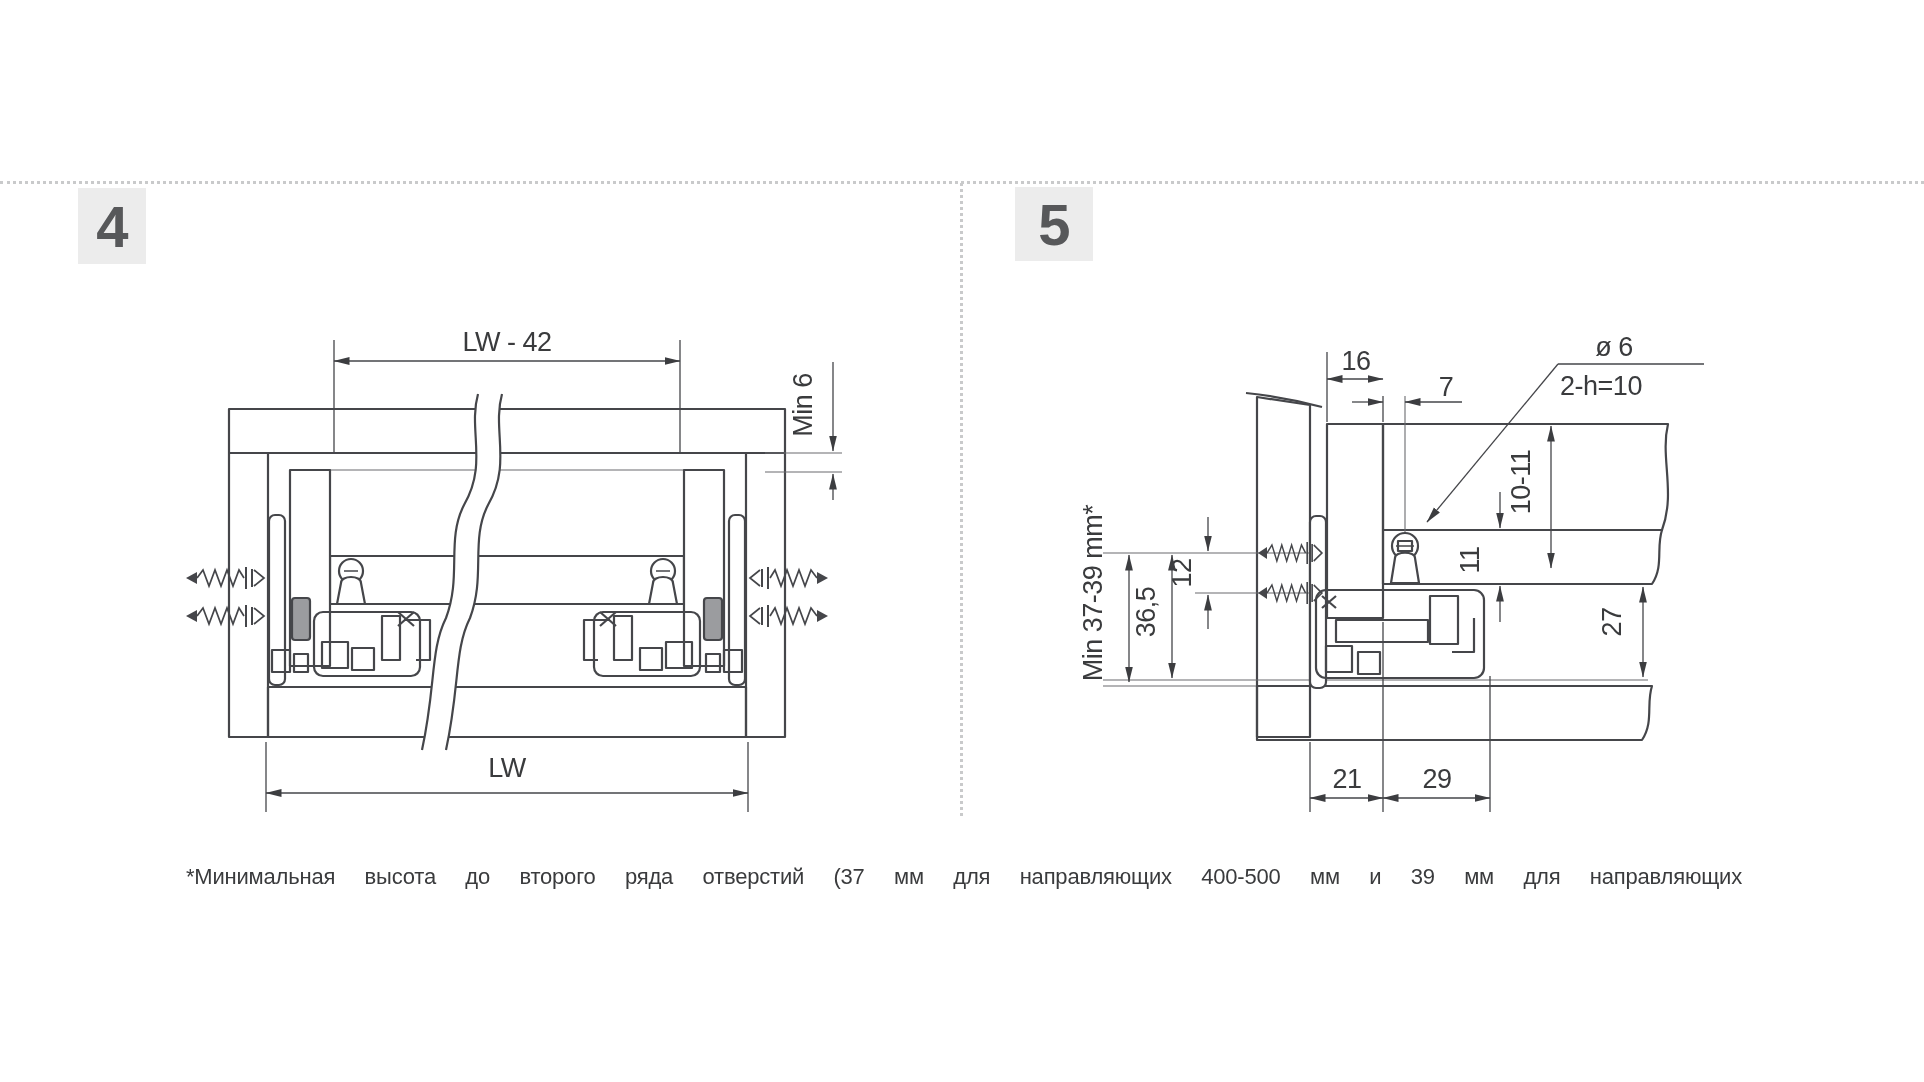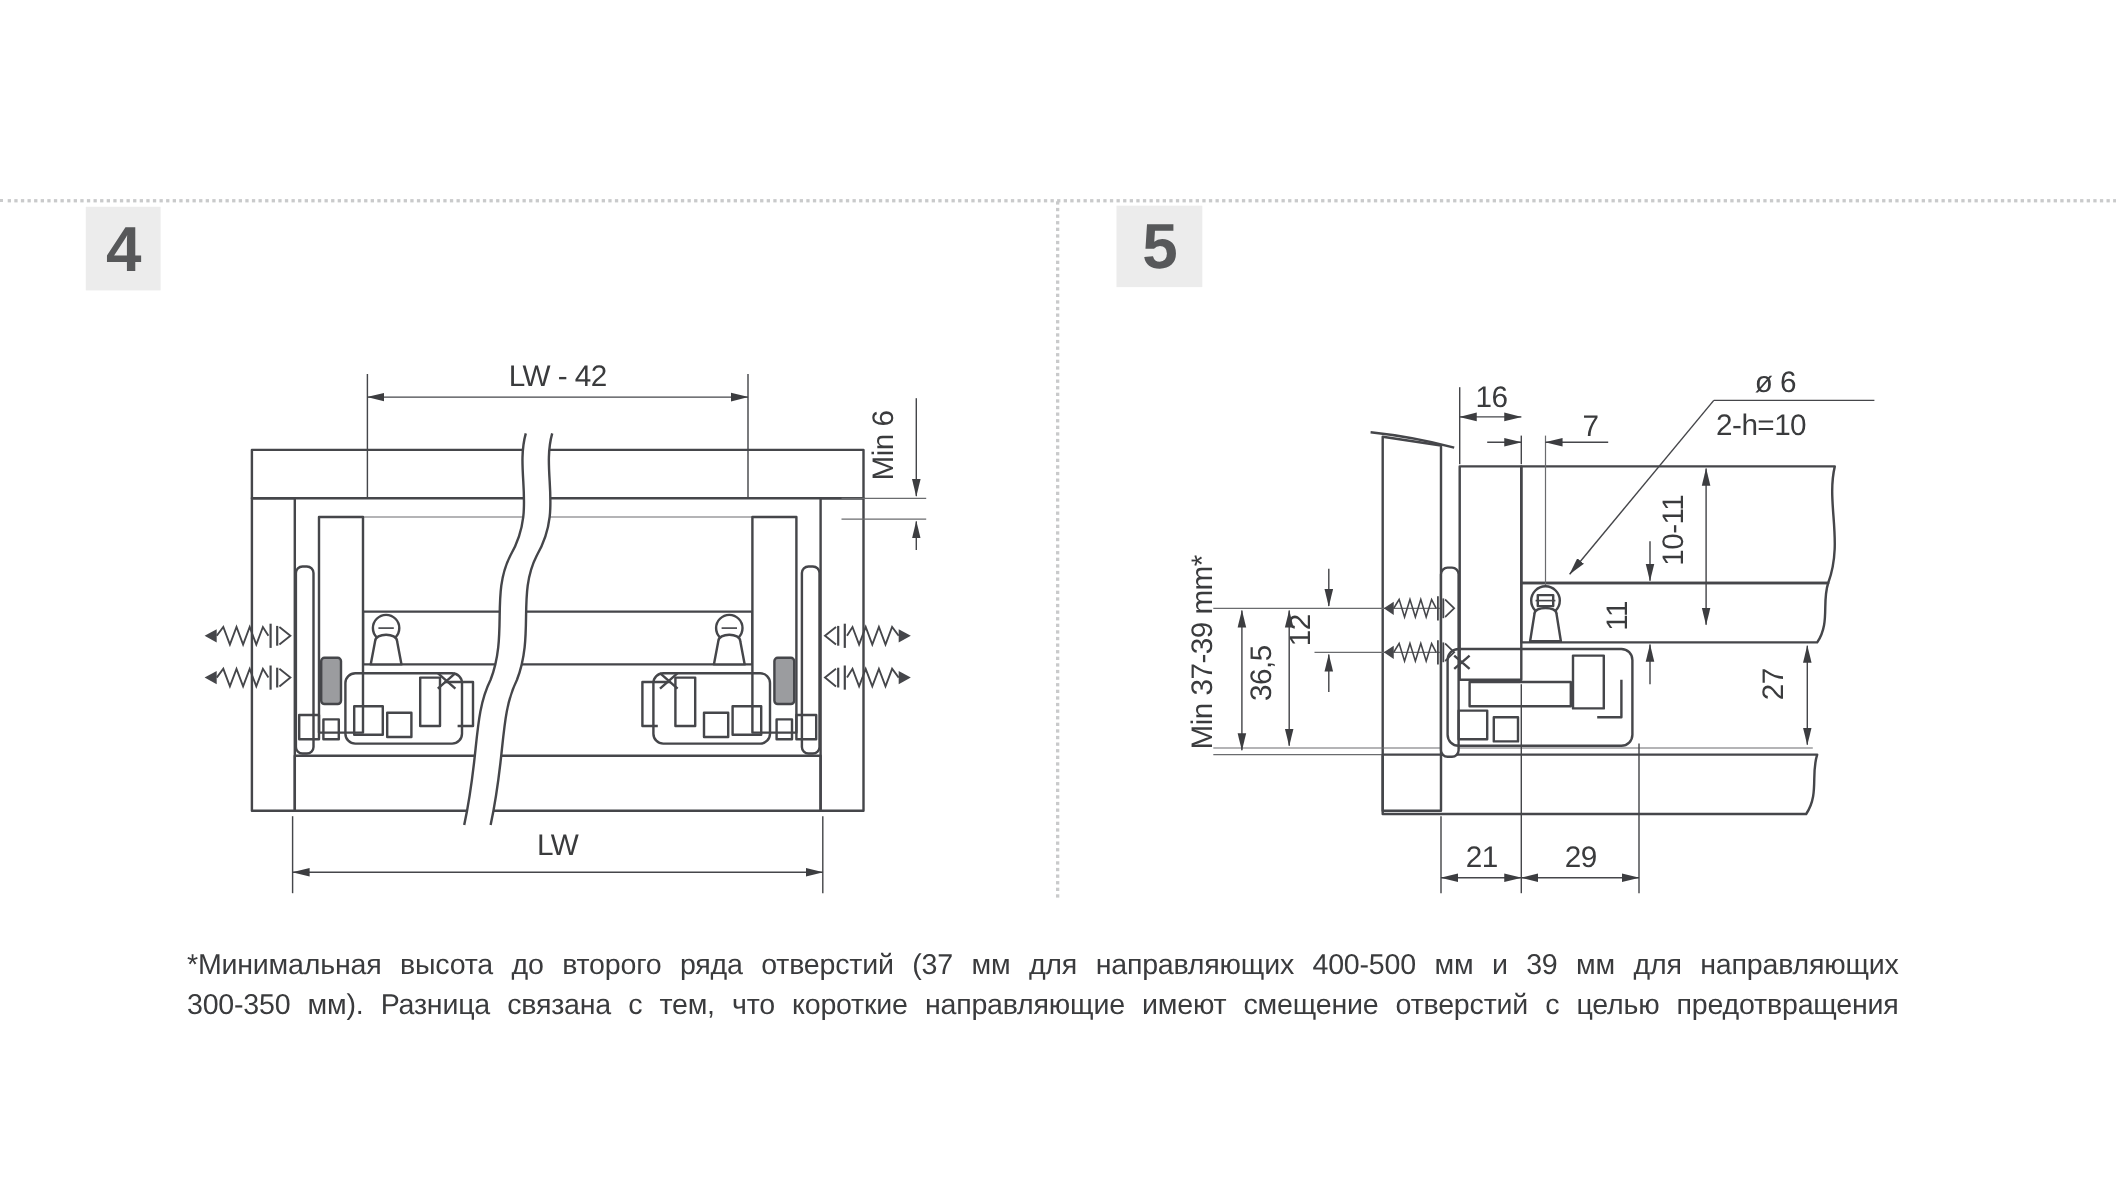--- a/index.html
+++ b/index.html
@@ -8,22 +8,22 @@
   .stage{position:absolute;inset:0;}
   .rule-h{position:absolute;left:0;top:181px;width:1924px;height:0;
           border-top:3px dotted #c9cacb;}
   .rule-v{position:absolute;left:960px;top:183px;height:633px;width:0;
           border-left:3px dotted #c9cacb;}
   .badge{position:absolute;background:#ececec;color:#57585a;
          font-weight:bold;font-size:58px;display:flex;align-items:center;
          justify-content:center;letter-spacing:-1px;}
   .badge4{left:78px;top:188px;width:68px;height:76px;}
   .badge5{left:1015px;top:187px;width:78px;height:74px;}
-  .footnote{position:absolute;left:170px;top:858px;width:1556px;
-            font-size:26px;line-height:37px;color:#3a3b3d;letter-spacing:-0.2px;}
+  .footnote{position:absolute;left:186px;top:858px;width:1556px;
+            font-size:22px;line-height:37px;color:#3a3b3d;letter-spacing:-0.2px;}
   .footnote .just{text-align:justify;text-align-last:justify;}
   svg{position:absolute;left:0;top:0;}
   .fillMid{fill:#edefef;}
   .fillLight{fill:#f2f3f3;}
   .fillBand{fill:#e9ebeb;}
   .s{stroke:#45464a;stroke-width:2.2;fill:none;stroke-linejoin:round;}
   .sw{stroke:#45464a;stroke-width:2.2;fill:#ffffff;stroke-linejoin:round;}
   .sd{stroke:#45464a;stroke-width:2.2;fill:#9b9c9f;}
   .thin{stroke:#6a6b6e;stroke-width:1.1;fill:none;}
   .dim{stroke:#45464a;stroke-width:1.3;fill:none;}
@@ -202,16 +202,15 @@
         <line x1="1310" y1="798" x2="1383" y2="798" class="dim" marker-start="url(#ma)" marker-end="url(#ma)"></line>
         <line x1="1383" y1="798" x2="1490" y2="798" class="dim" marker-start="url(#ma)" marker-end="url(#ma)"></line>
         <text x="1347" y="788" text-anchor="middle">21</text>
         <text x="1437" y="788" text-anchor="middle">29</text>
       </g>
     </g>
   </svg>
 
   <div class="footnote">
     <div class="just">*Минимальная высота до второго ряда отверстий (37 мм для направляющих 400-500 мм и 39 мм для направляющих</div>
-    <div class="just">300-350 мм). Разница связана с тем, что короткие направляющие имеют смещение отверстий с целью предотвращения</div>
   </div>
 
 </div>
 
 </body></html>

